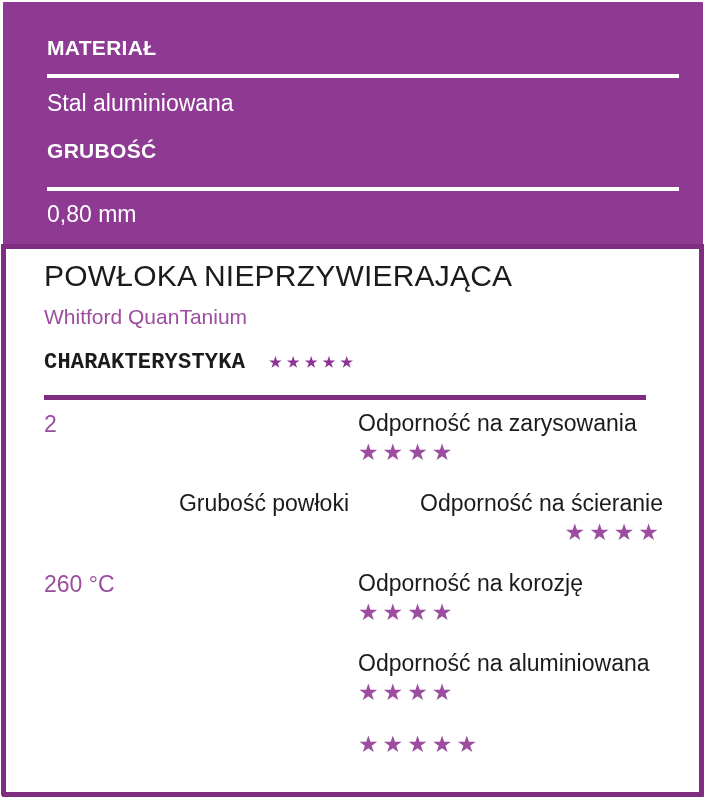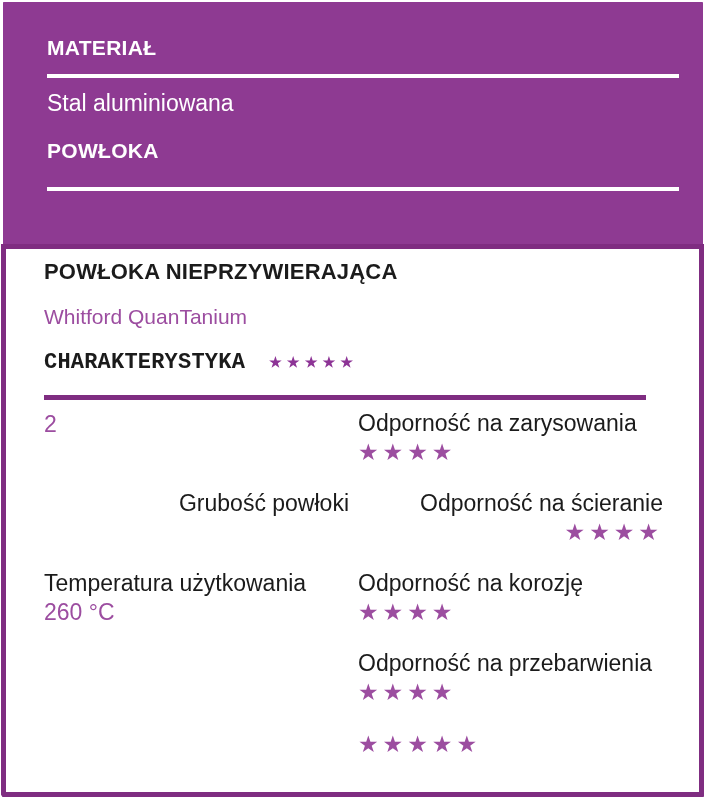--- a/index.html
+++ b/index.html
@@ -64,22 +64,22 @@
   .panel{
     position:absolute;
     left:1px; top:244px;
     width:703px; height:553px;
     background:#ffffff;
     border:5px solid var(--accent-dark);
   }
   .panel-heading{
     position:absolute;
     left:38px; top:10px;
-    font-size:22px;
-    font-weight:bold;
+    font-size:30px;
+    font-weight:normal;
     color:var(--ink);
     letter-spacing:0.2px;
   }
   .brand{
     position:absolute;
     left:38px; top:56px;
     font-size:21px;
     color:var(--accent-value);
   }
   .char-row{
@@ -136,22 +136,23 @@
 </head>
 <body>
 
 <div class="page">
 
   <section class="top-box">
     <div class="top-heading h1">MATERIAŁ</div>
     <div class="white-rule r1"></div>
     <div class="top-value v1">Stal aluminiowana</div>
 
-    <div class="top-heading h2">POWŁOKA</div>
+    <div class="top-heading h2">GRUBOŚĆ</div>
     <div class="white-rule r2"></div>
+    <div class="top-value v2">0,80 mm</div>
   </section>
 
   <section class="panel">
     <div class="panel-heading">POWŁOKA NIEPRZYWIERAJĄCA</div>
 
     <div class="brand">Whitford QuanTanium</div>
 
     <div class="char-row">
       <span>CHARAKTERYSTYKA</span>
       <span class="stars">★★★★★</span>
@@ -159,38 +160,37 @@
 
     <div class="purple-rule"></div>
 
     <div class="spec col-left row-0">
       <div class="value">2</div>
     </div>
     <div class="spec col-left row-1">
       <div class="label">Grubość powłoki</div>
     </div>
     <div class="spec col-left row-2">
-      <div class="label">Temperatura użytkowania</div>
       <div class="value">260 °C</div>
     </div>
 
     <div class="spec col-right row-0">
       <div class="label">Odporność na zarysowania</div>
       <div class="value stars">★★★★</div>
     </div>
     <div class="spec col-right row-1">
       <div class="label">Odporność na ścieranie</div>
       <div class="value stars">★★★★</div>
     </div>
     <div class="spec col-right row-2">
       <div class="label">Odporność na korozję</div>
       <div class="value stars">★★★★</div>
     </div>
     <div class="spec col-right row-3">
-      <div class="label">Odporność na przebarwienia</div>
+      <div class="label">Odporność na aluminiowana</div>
       <div class="value stars">★★★★</div>
     </div>
     <div class="spec col-right row-4">
       <div class="value stars">★★★★★</div>
     </div>
   </section>
 
 </div>
 
 </body></html>

